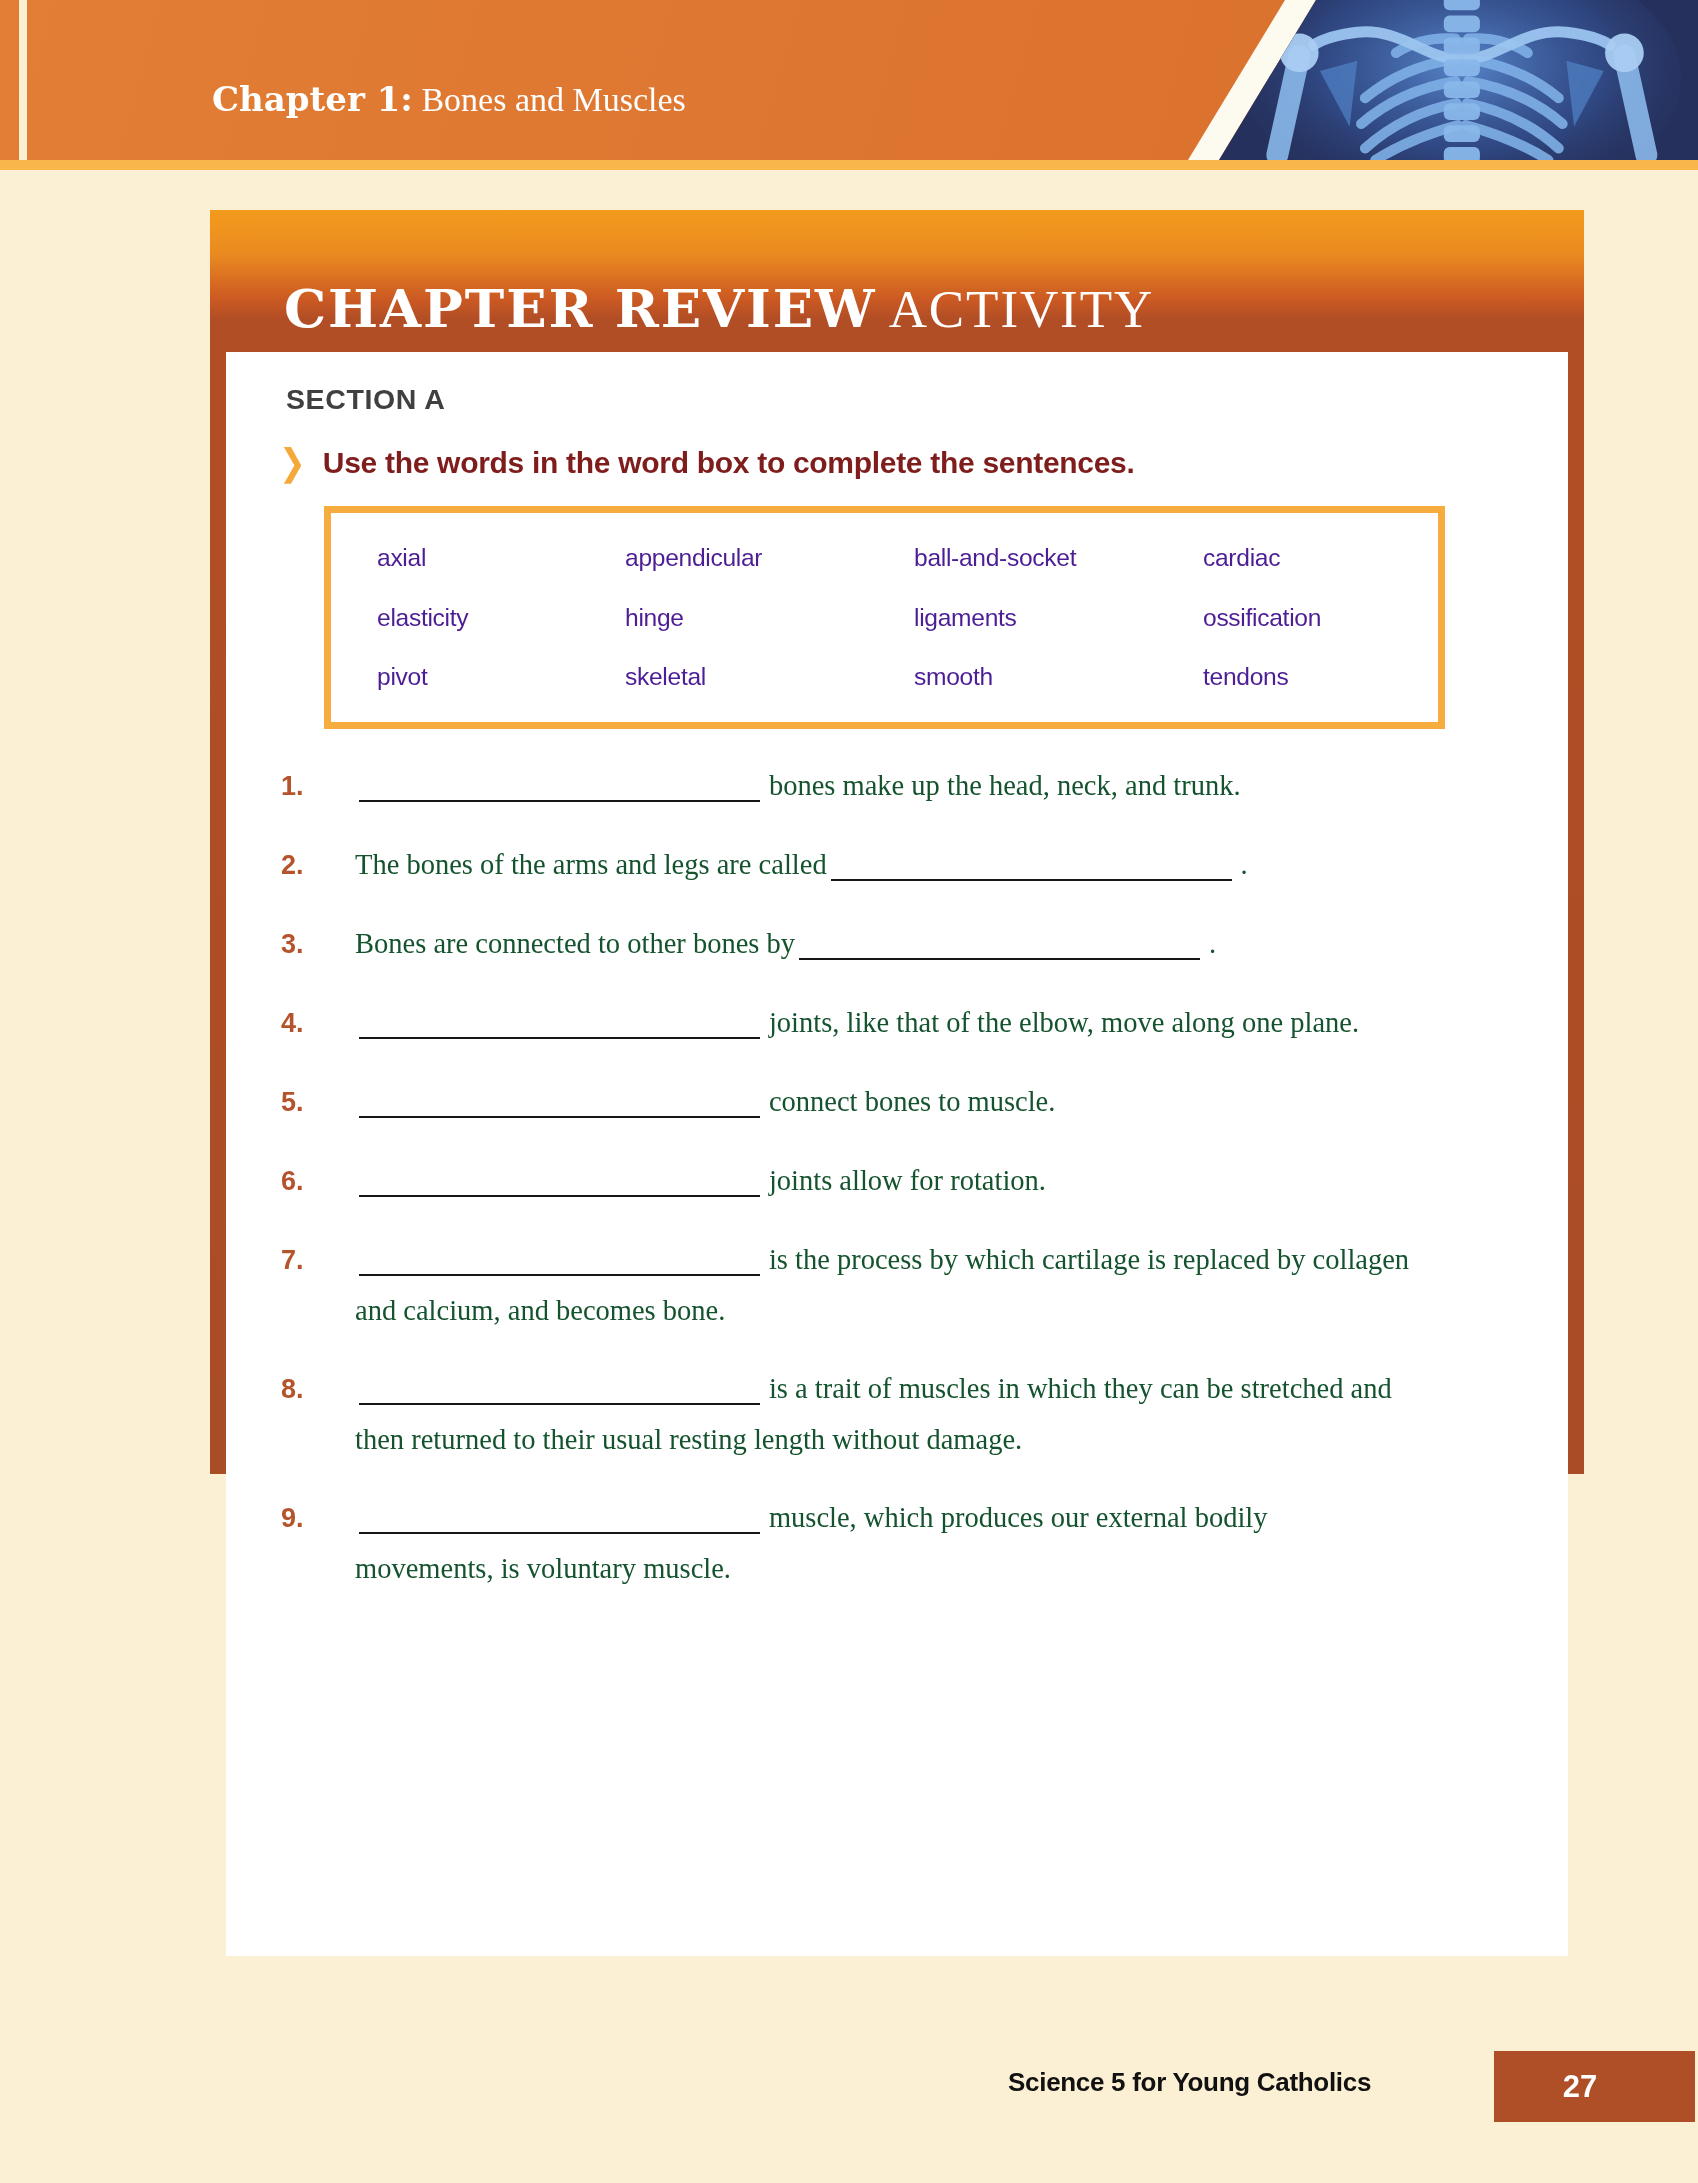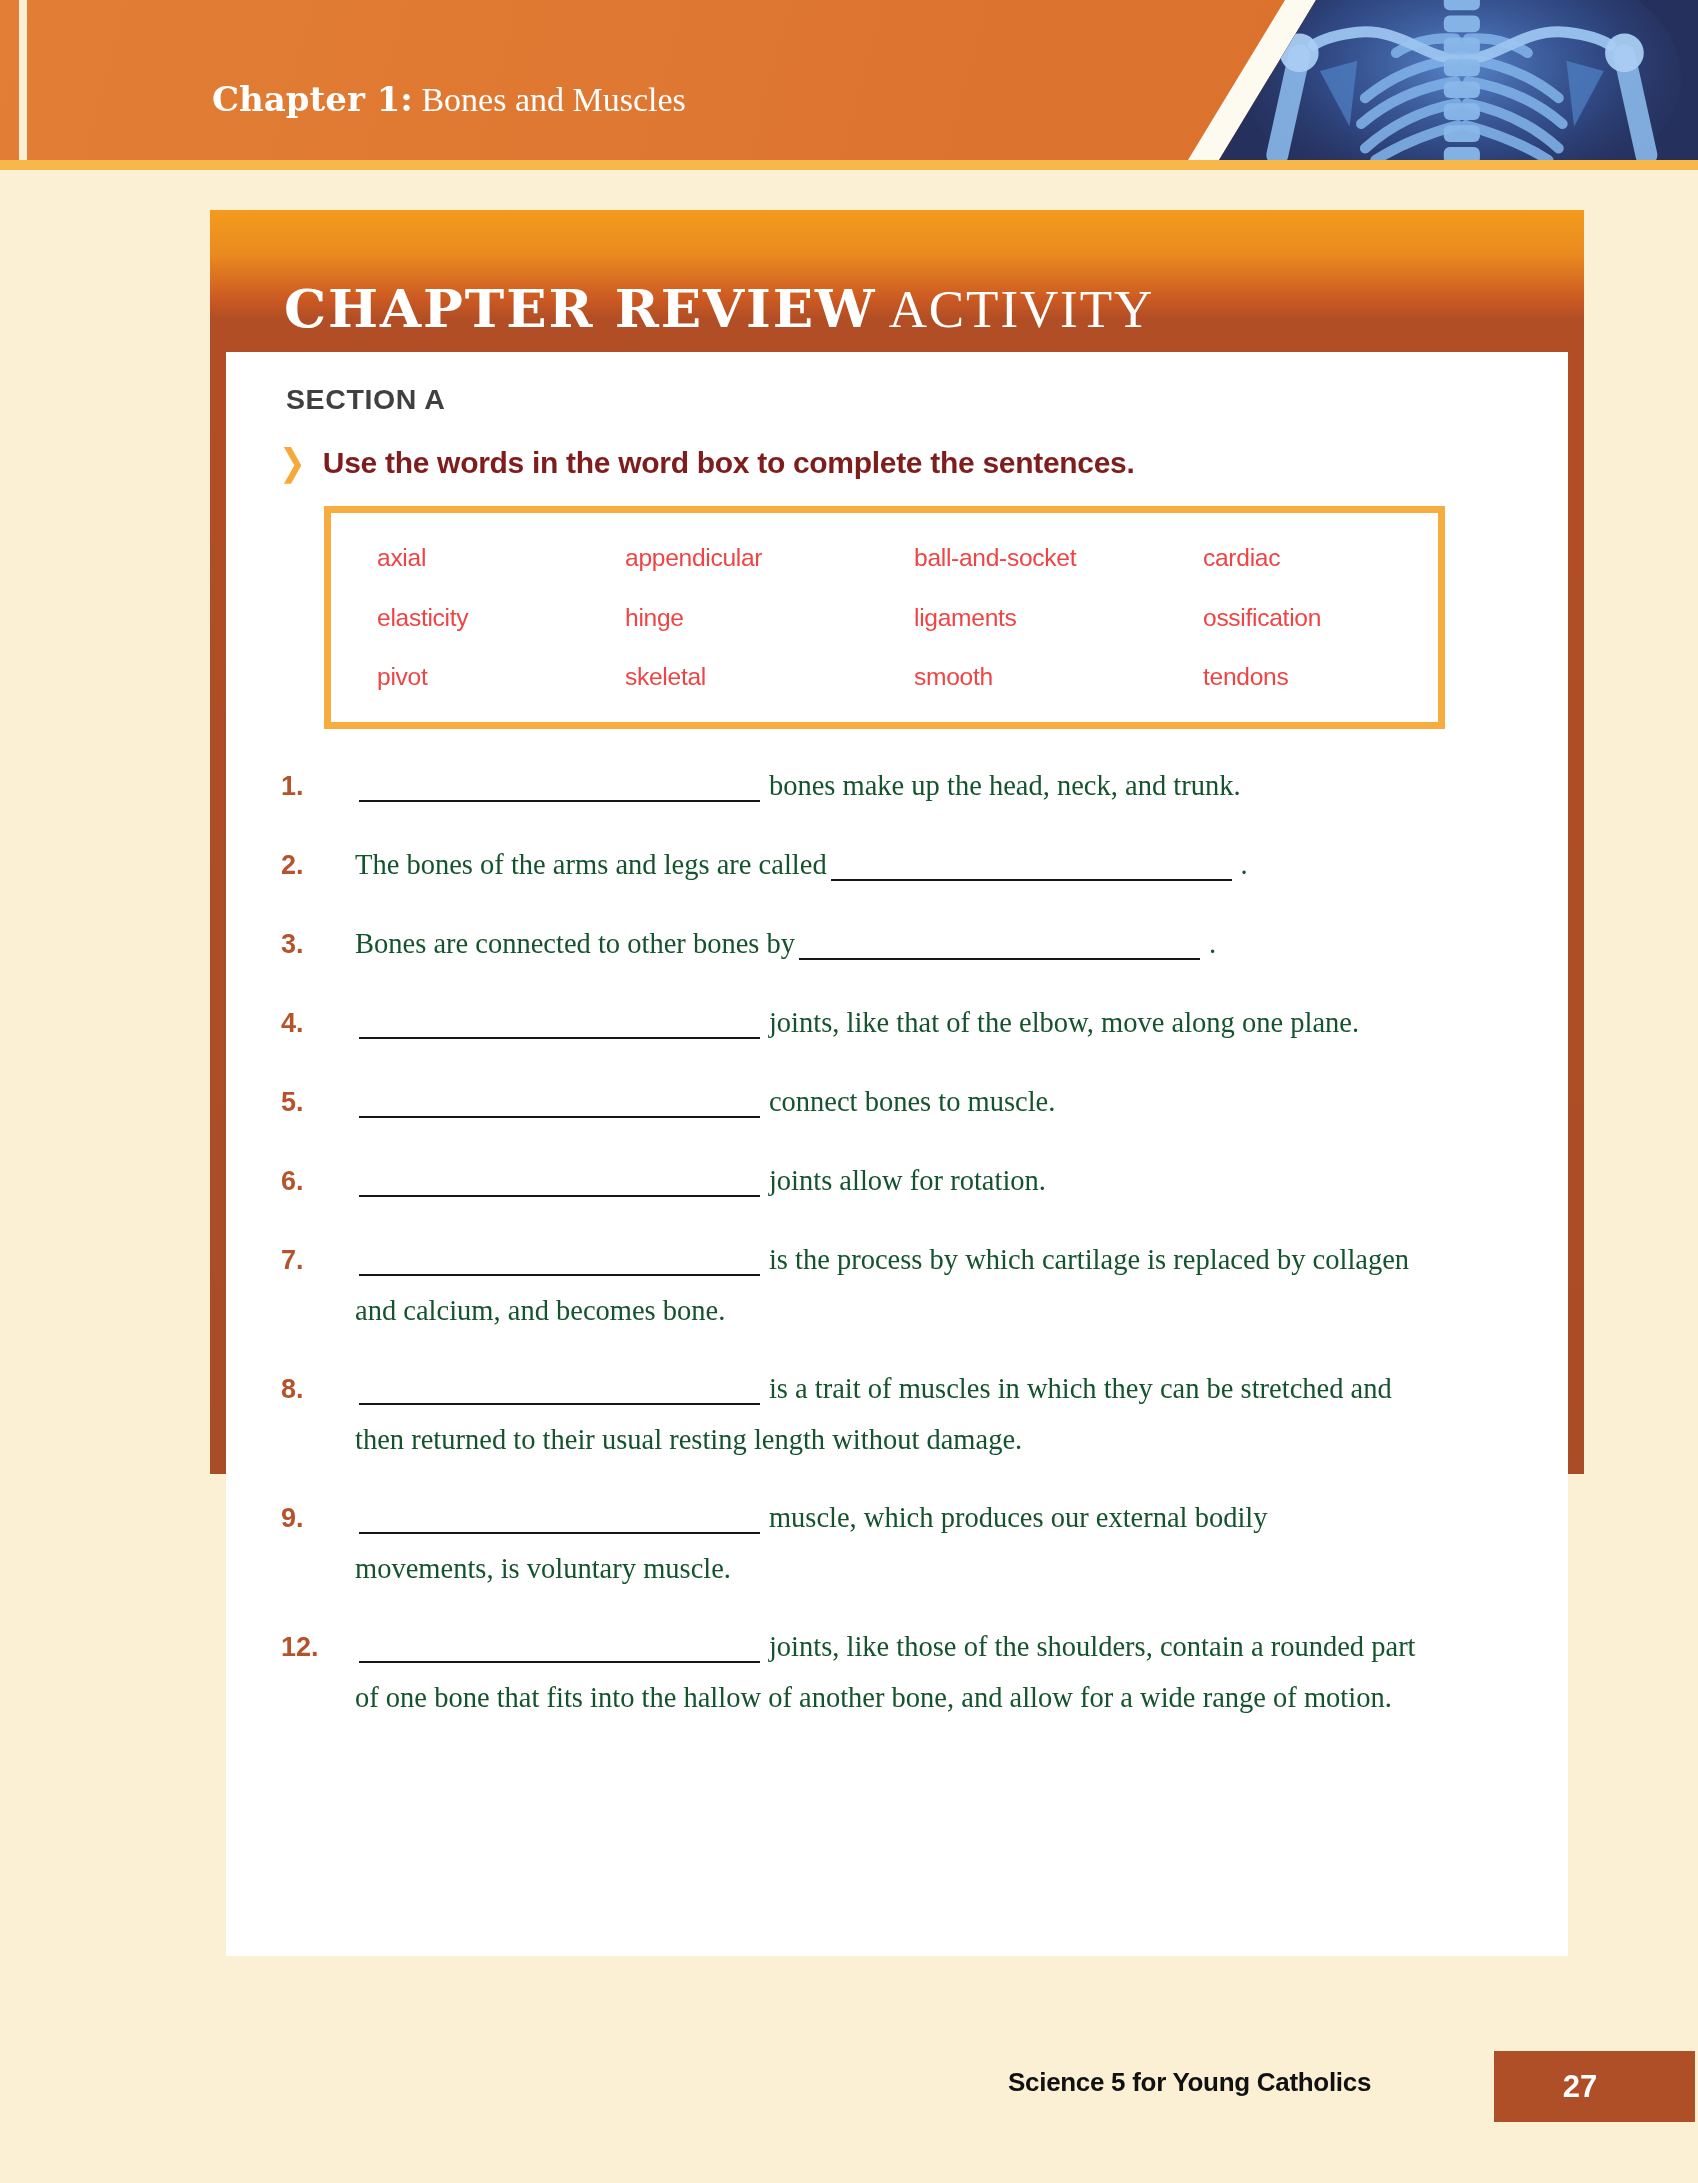--- a/index.html
+++ b/index.html
@@ -34,21 +34,21 @@
         color:#404040;letter-spacing:0.6px;}
   .instruction{position:absolute;left:53px;top:91px;display:flex;align-items:baseline;}
   .chevron{color:#F6A93B;font-size:32px;font-weight:700;margin-right:17px;
         font-family:"DejaVu Sans",sans-serif;transform:scaleY(1.15);}
   .instruction-text{font-size:30px;font-weight:700;color:#7f1d1d;letter-spacing:-0.3px;}
 
   .wordbox{position:absolute;left:98px;top:154px;width:1121px;height:223px;box-sizing:border-box;
         border:7.8px solid #F6AC3E;background:#FFFFFF;display:grid;
         grid-template-columns:248px 289px 289px 1fr;padding-left:46px;
         align-content:space-evenly;}
-  .word{font-size:24.6px;color:#ef4444;letter-spacing:-0.3px;}
+  .word{font-size:24.6px;color:#4c1d95;letter-spacing:-0.3px;}
 
   .items{position:absolute;left:55px;top:408px;width:1287px;}
   .item{display:flex;align-items:baseline;margin-bottom:27px;}
   .item .num{flex:0 0 74px;font-size:27px;font-weight:700;color:#B4532C;line-height:51px;}
   .item-body{font-family:"Liberation Serif",serif;font-size:28.5px;color:#14532d;
         line-height:51px;white-space:pre-wrap;width:1213px;}
   .blank{display:inline-block;width:401px;height:0;border-bottom:2.6px solid #161616;
         vertical-align:-6.5px;margin:0 9px 0 3.9px;}
 
   
@@ -181,25 +181,20 @@
         <div class="item">
           <span class="num">8.</span>
           <div class="item-body"><span></span><span class="blank"></span><span>is a trait of muscles in which they can be stretched and
 then returned to their usual resting length without damage.</span></div>
         </div>
         <div class="item">
           <span class="num">9.</span>
           <div class="item-body"><span></span><span class="blank"></span><span>muscle, which produces our external bodily
 movements, is voluntary muscle.</span></div>
         </div>
-        <div class="item">
-          <span class="num">12.</span>
-          <div class="item-body"><span></span><span class="blank"></span><span>joints, like those of the shoulders, contain a rounded part
-of one bone that fits into the hallow of another bone, and allow for a wide range of motion.</span></div>
-        </div>
       </div>
     </div>
   </div>
 
   <div class="footer-title">Science 5 for Young Catholics</div>
   <div class="pagebox">
     <span class="pnum">27</span>
   </div>
 
 </div>

